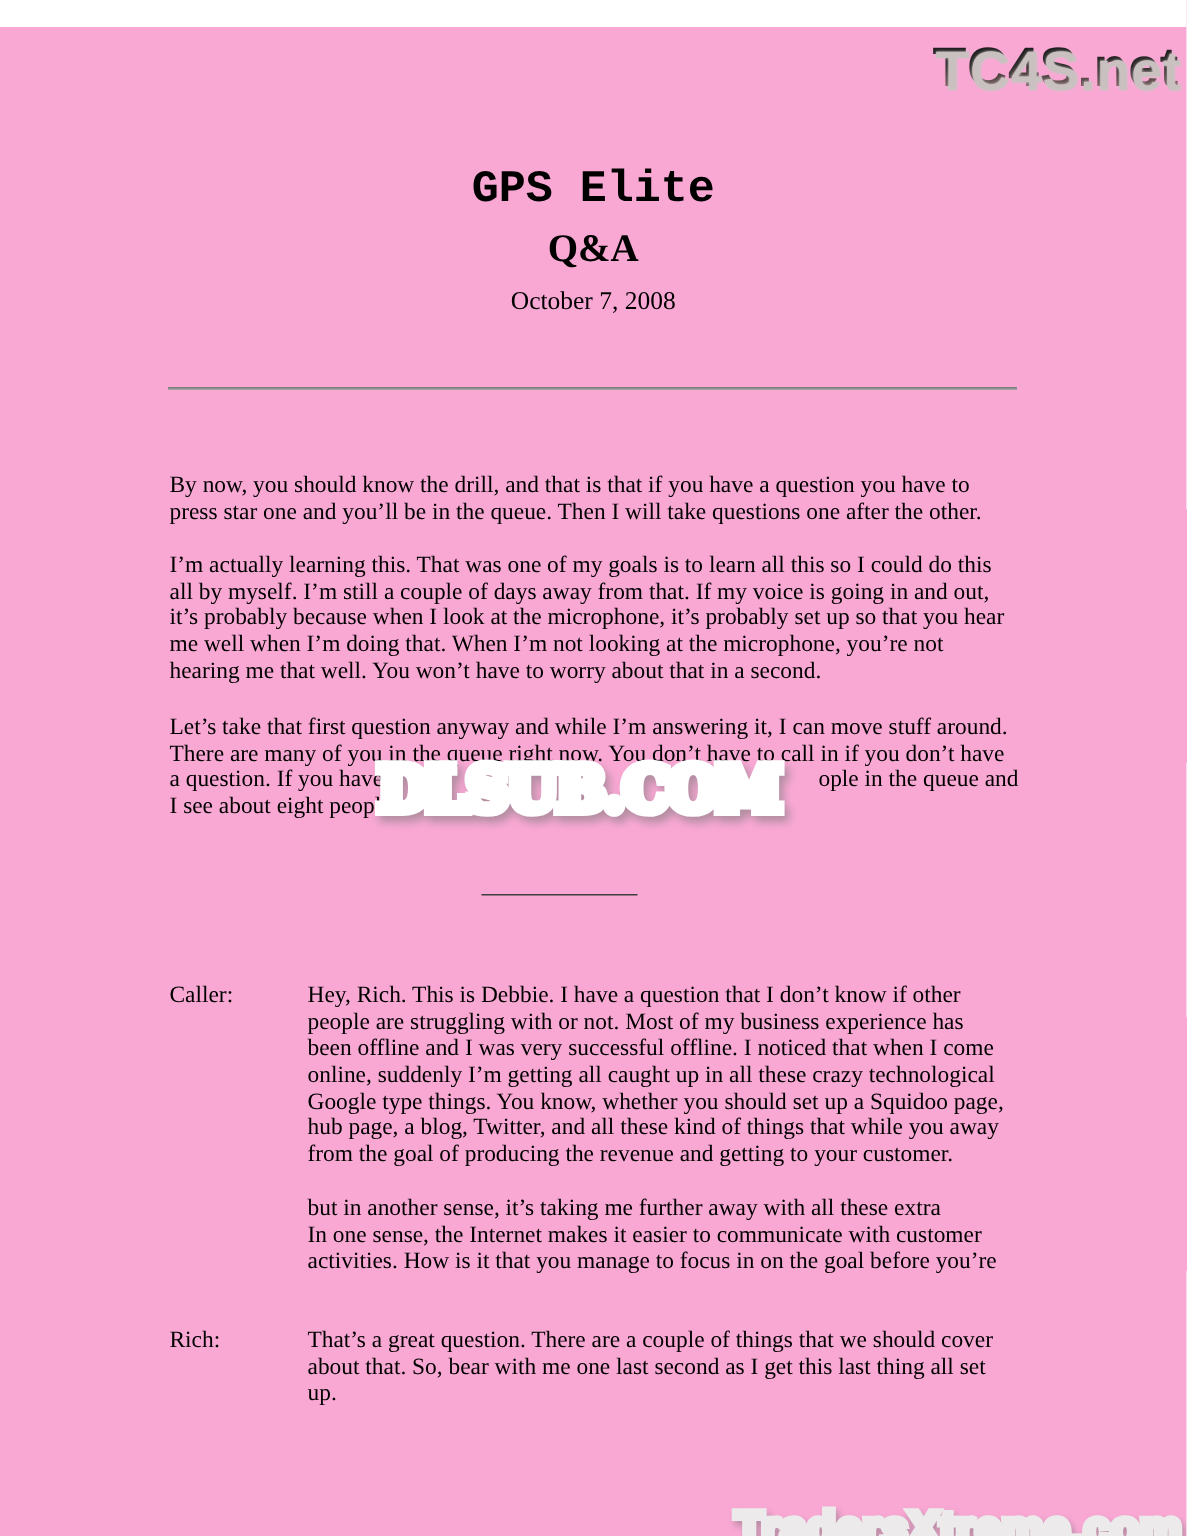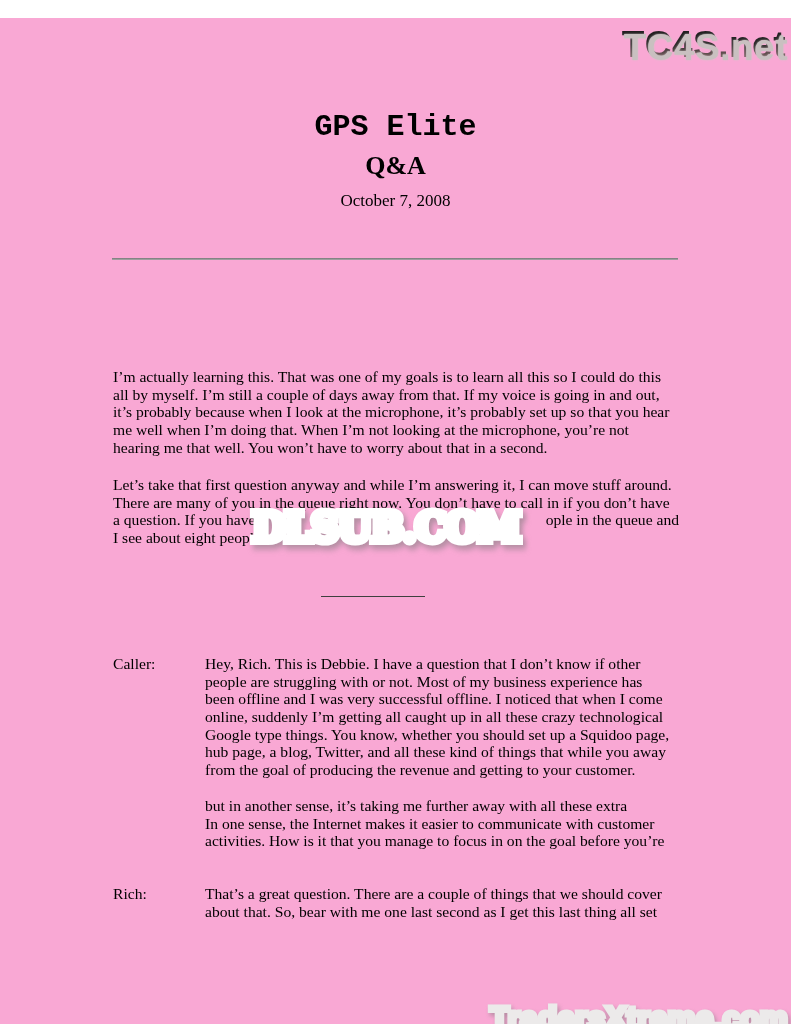--- a/index.html
+++ b/index.html
@@ -61,20 +61,24 @@
 <div class="page">
 
   <div class="logo tc4s" data-text="TC4S.net">TC4S.net</div>
 
   <div class="title">GPS Elite</div>
   <div class="subtitle">Q&amp;A</div>
   <div class="date">October 7, 2008</div>
 
   <div class="rule-full"></div>
 
+  <div class="para" style="top:297px">
+    <div class="line">By now, you should know the drill, and that is that if you have a question you have to</div>
+    <div class="line">press star one and you’ll be in the queue. Then I will take questions one after the other.</div>
+  </div>
 
   <div class="para" style="top:350px">
     <div class="line">I’m actually learning this. That was one of my goals is to learn all this so I could do this</div>
     <div class="line">all by myself. I’m still a couple of days away from that. If my voice is going in and out,</div>
     <div class="line">it’s probably because when I look at the microphone, it’s probably set up so that you hear</div>
     <div class="line">me well when I’m doing that. When I’m not looking at the microphone, you’re not</div>
     <div class="line">hearing me that well. You won’t have to worry about that in a second.</div>
   </div>
 
   <div class="para" style="top:458px">
@@ -110,18 +114,19 @@
       <div class="line">In one sense, the Internet makes it easier to communicate with customer</div>
       <div class="line">activities. How is it that you manage to focus in on the goal before you’re</div>
     </div>
   </div>
 
   <div class="speech" style="top:867px">
     <span class="sp-label">Rich:</span>
     <div class="sp-lines">
       <div class="line">That’s a great question. There are a couple of things that we should cover</div>
       <div class="line">about that. So, bear with me one last second as I get this last thing all set</div>
+      <div class="line">up.</div>
     </div>
   </div>
 
   <div class="logo tx" data-text="TradersXtreme.com">TradersXtreme.com</div>
 
 </div>
 
 </body></html>

